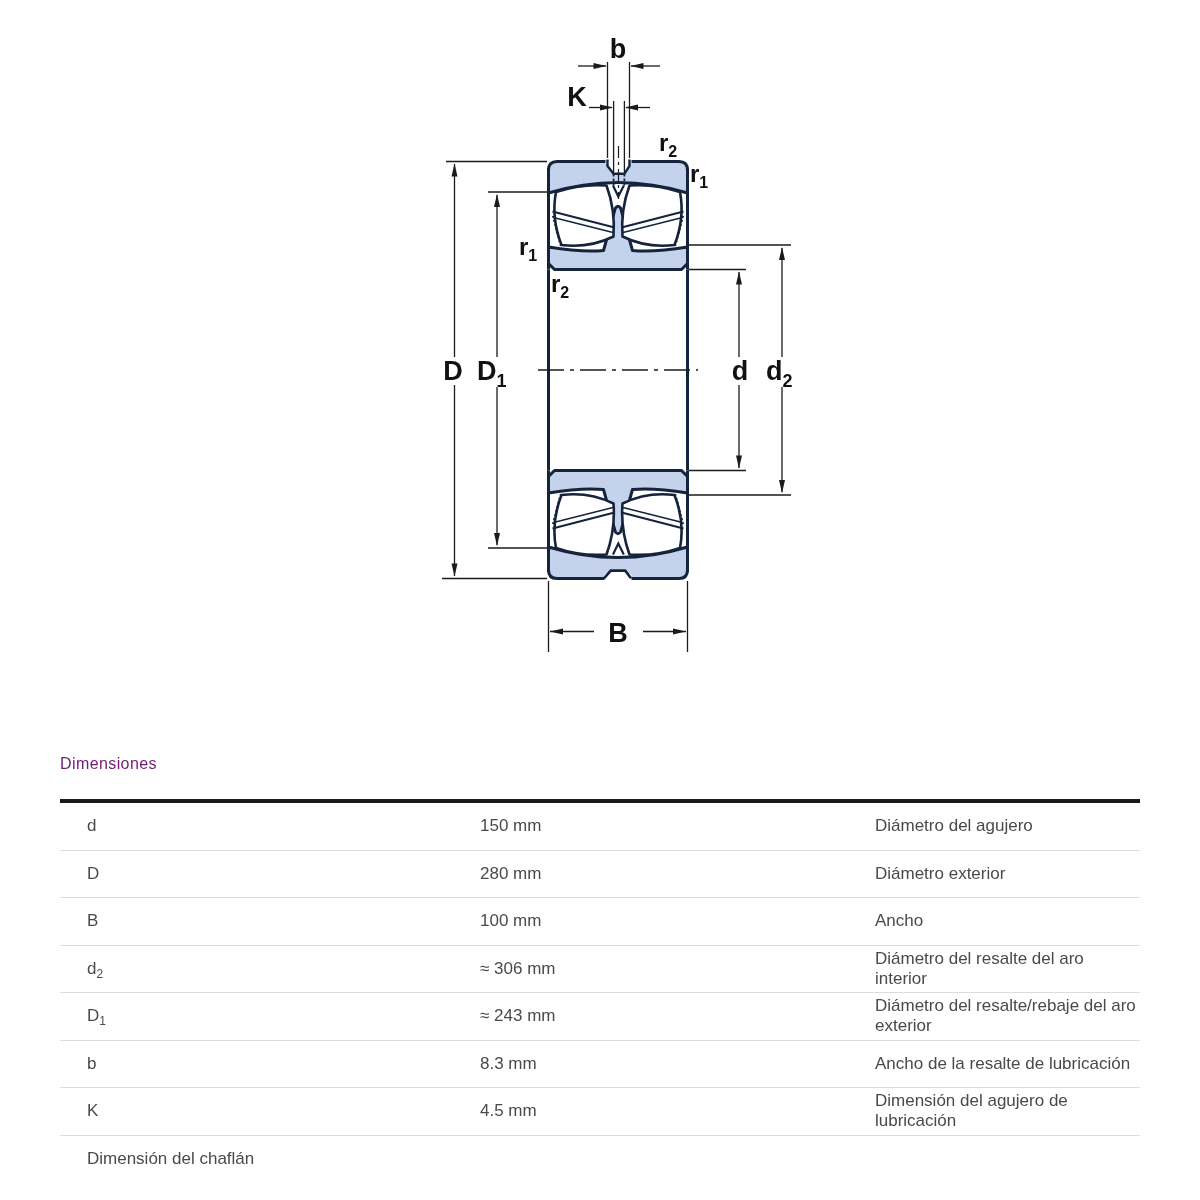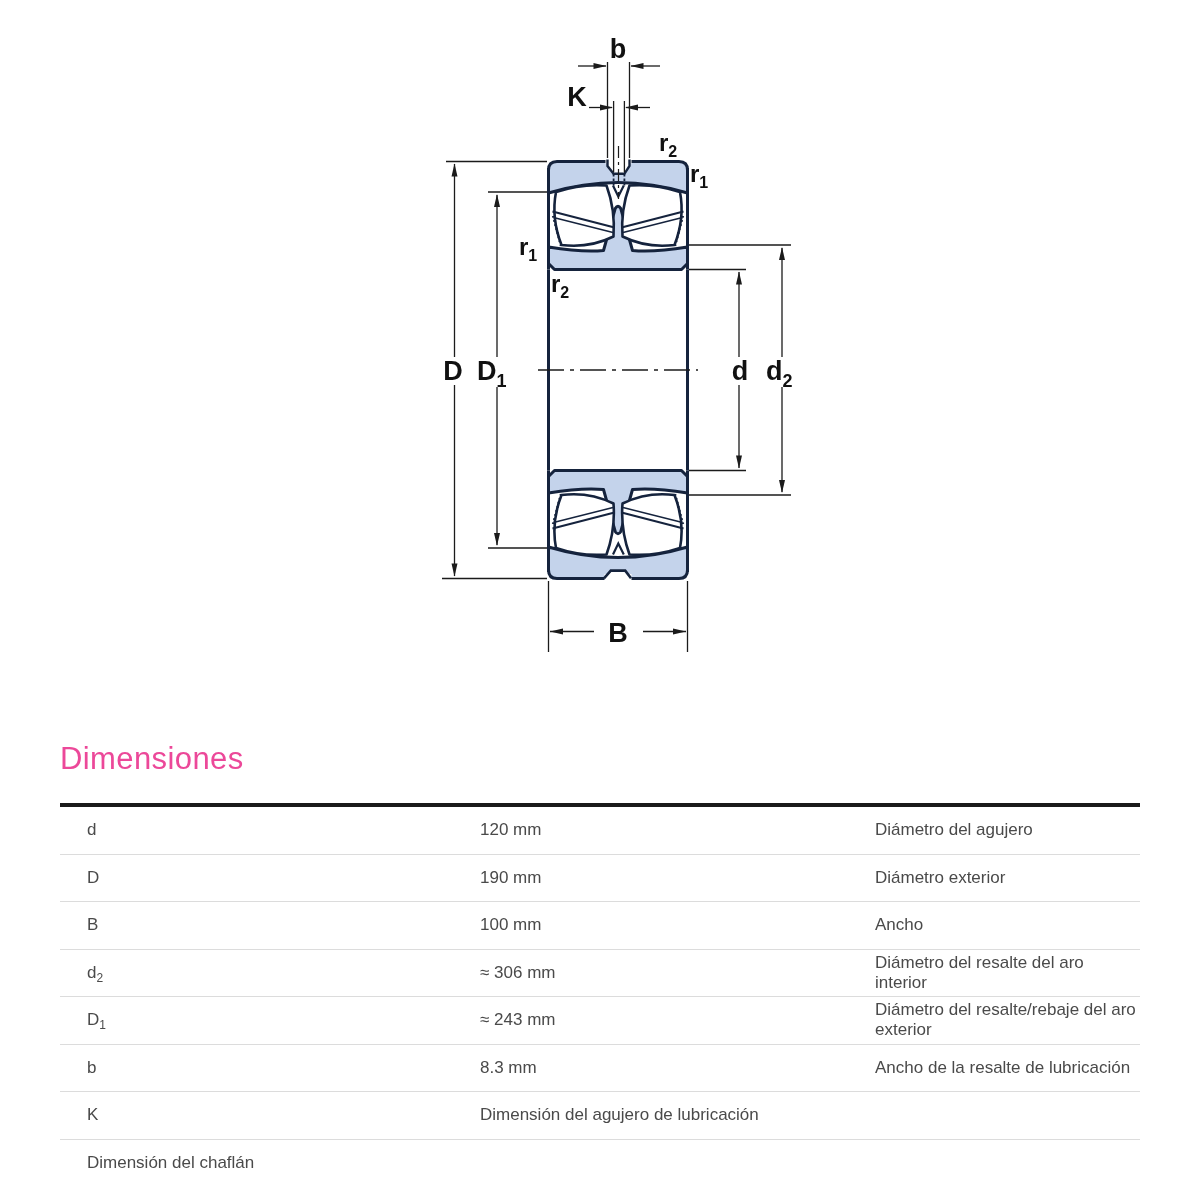--- a/index.html
+++ b/index.html
@@ -1,20 +1,20 @@
 <!DOCTYPE html>
 <html><head>
 <meta charset="utf-8">
 <style>
   html,body{margin:0;padding:0;background:#fff;}
   body{width:1200px;height:1200px;font-family:"Liberation Sans",sans-serif;position:relative;overflow:hidden;}
   .page{width:1200px;height:1200px;position:relative;}
   .drawing-wrap{position:absolute;top:0;left:0;width:1200px;height:740px;}
   .dims{margin:0 30px;position:absolute;top:740px;left:0;right:0;padding:0 30px;}
-  .section-title{font-size:31px;font-weight:400;color:#ec4899;margin:1px 0 26px 0;letter-spacing:.4px;}
+  .section-title{font-size:16px;font-weight:400;color:#701a75;margin:15px 0 26px 0;letter-spacing:.4px;}
   .rule{height:4px;background:#1a1a1a;}
   .dtable .row{display:grid;grid-template-columns:393px 395px 1fr;height:46.5px;align-items:center;
     padding-left:27px;border-bottom:1px solid #dcdcdc;font-size:17px;color:#4a4a4a;}
   .dtable .row:last-child{border-bottom:none;}
   .dtable sub{font-size:12px;line-height:0;}
   svg text{font-family:"Liberation Sans",sans-serif;}
 </style>
 </head>
 <body>
 
@@ -145,27 +145,27 @@
     </svg>
   </div>
 
   <div class="dims">
     <h2 class="section-title">Dimensiones</h2>
     <div class="rule"></div>
     <div class="dtable">
 
       <div class="row">
         <div><span>d</span><sub></sub></div>
-        <div>120 mm</div>
+        <div>150 mm</div>
         <div>Diámetro del agujero</div>
       </div>
 
       <div class="row">
         <div><span>D</span><sub></sub></div>
-        <div>190 mm</div>
+        <div>280 mm</div>
         <div>Diámetro exterior</div>
       </div>
 
       <div class="row">
         <div><span>B</span><sub></sub></div>
         <div>100 mm</div>
         <div>Ancho</div>
       </div>
 
       <div class="row">
@@ -181,20 +181,21 @@
       </div>
 
       <div class="row">
         <div><span>b</span><sub></sub></div>
         <div>8.3 mm</div>
         <div>Ancho de la resalte de lubricación</div>
       </div>
 
       <div class="row">
         <div><span>K</span><sub></sub></div>
+        <div>4.5 mm</div>
         <div>Dimensión del agujero de lubricación</div>
       </div>
 
       <div class="row">
         <div>Dimensión del chaflán</div>
       </div>
 
     </div>
   </div>
 </div>

